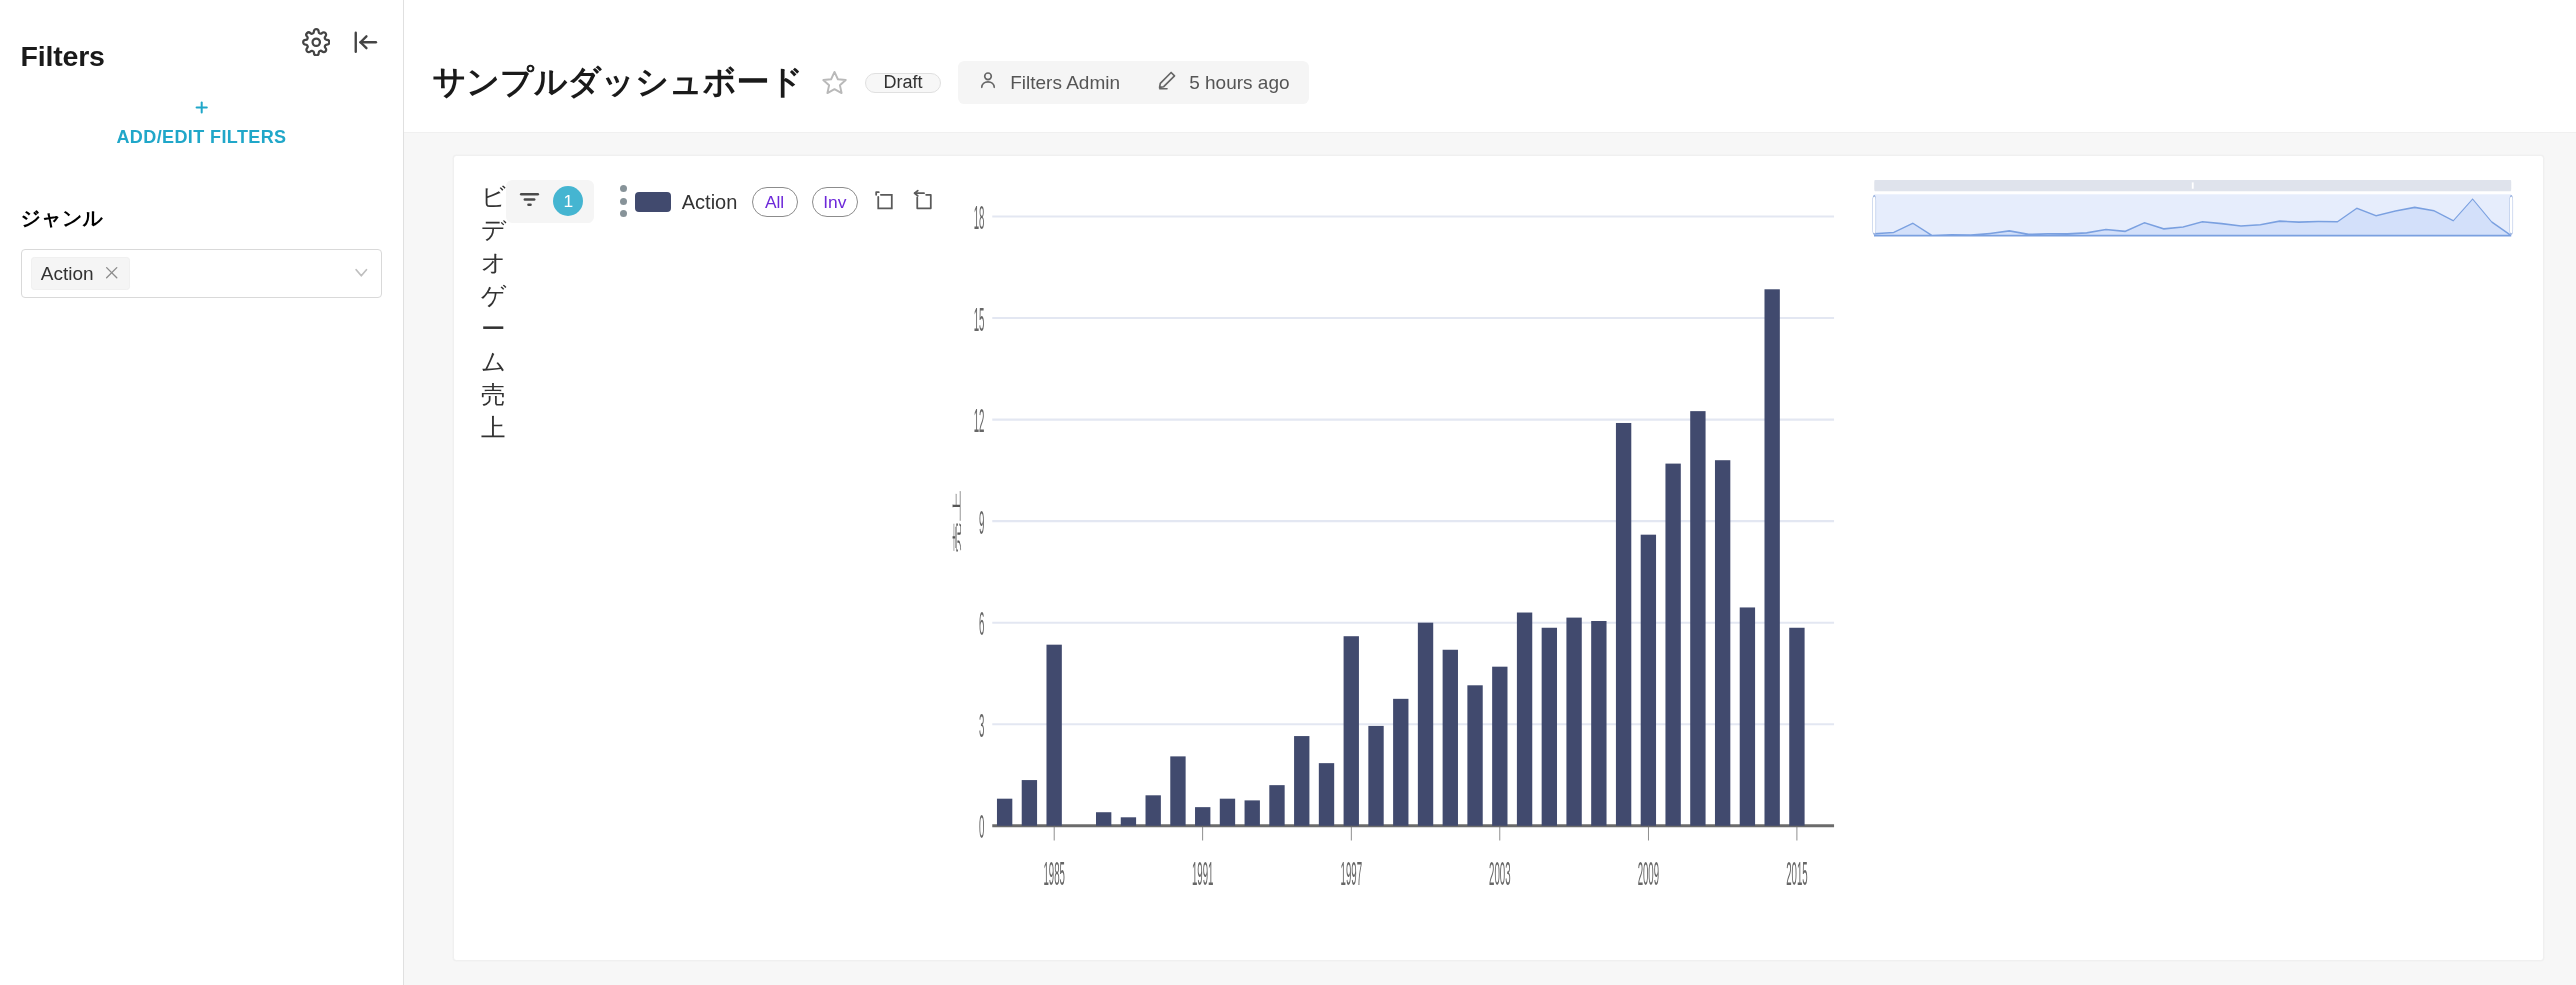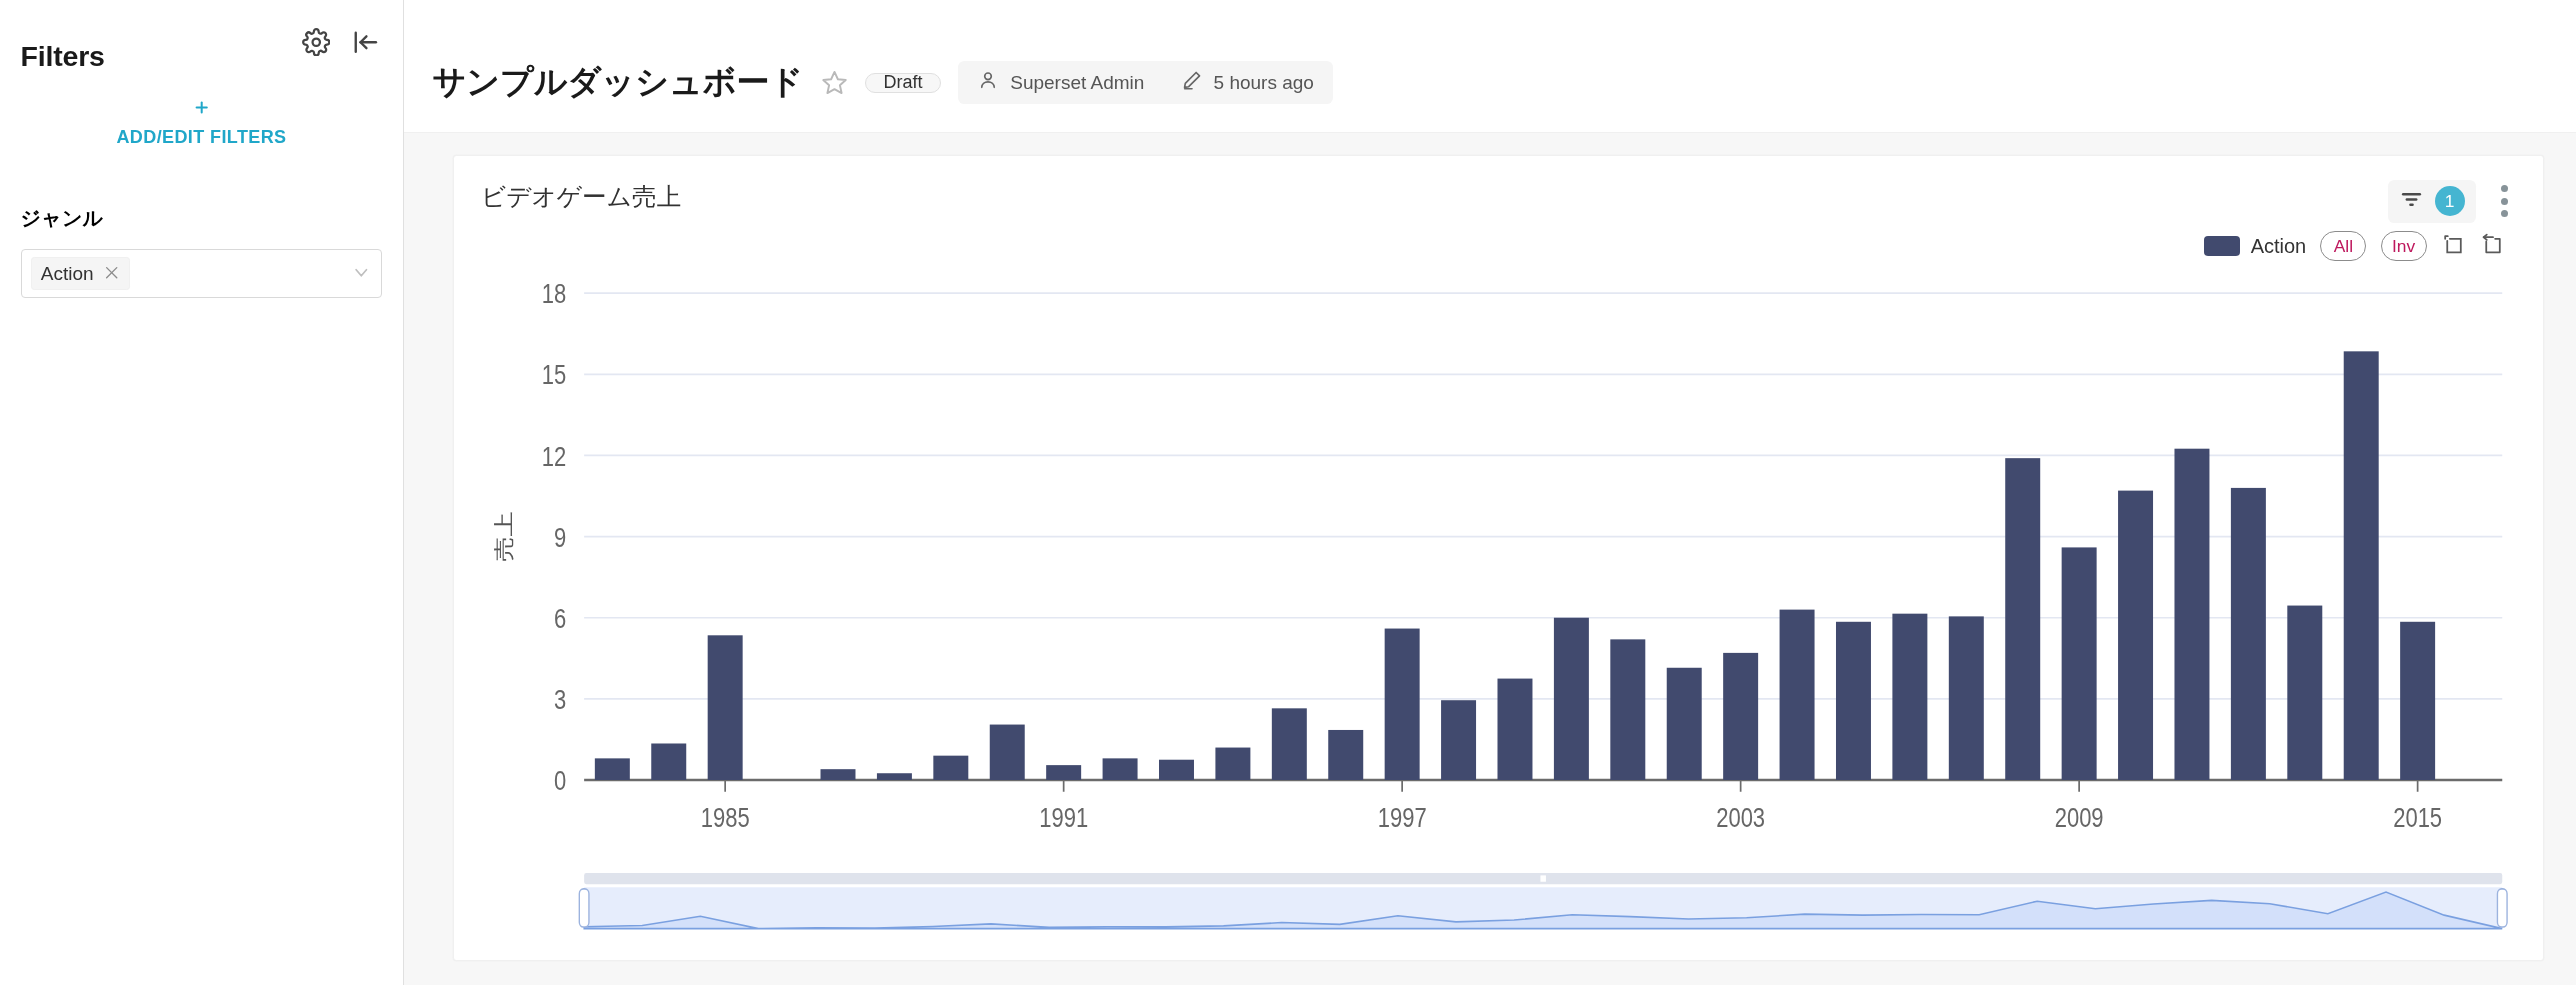--- a/index.html
+++ b/index.html
@@ -102,21 +102,21 @@
     padding: 22px 32px 32px 49px;
     overflow: hidden;
   }
   .chart-card {
     background: #ffffff;
     border-radius: 3.2px;
     border: 0.8px solid #f0f0f0;
     box-shadow: 0 0 1.6px rgba(0,0,0,0.06);
     height: 806px;
     padding: 24px 27px 19px 27px;
-    display: flex; flex-direction: column;
+    display: flex; flex-direction: row;
     position: relative;
   }
   .chart-head { display: flex; align-items: flex-start; justify-content: space-between; height: 44px; }
   .chart-title { font-size: 24.5px; font-weight: 500; color: #323232; letter-spacing: 0.2px; }
   .chart-head-right { display: flex; align-items: center; gap: 17.4px; }
   .filter-badge-wrap {
     display: flex; align-items: center; gap: 11px;
     background: #f5f5f5; border-radius: 6.3px;
     padding: 6.3px 11px;
     cursor: pointer;
@@ -134,21 +134,21 @@
   .legend-row {
     display: flex; align-items: center; justify-content: flex-end;
     gap: 14.2px; padding-right: 11px; margin-top: 4.7px; height: 35px;
   }
   .legend-swatch { width: 36px; height: 20.6px; border-radius: 4px; background: #414a6e; }
   .legend-label { font-size: 20px; color: #333; margin-left: -3.2px; }
   .pill-btn {
     border: 1.2px solid #8c8c8c; border-radius: 19px;
     height: 30px; min-width: 46px; padding: 0 9.5px;
     display: flex; align-items: center; justify-content: center;
-    font-size: 17.4px; color: #be185d; cursor: pointer;
+    font-size: 17.4px; color: #6d28d9; cursor: pointer;
   }
 
   
   .plot-area { flex: 1 1 auto; position: relative; margin-top: 4.7px; }
   .plot-svg { display: block; width: 100%; height: 100%; }
 
   .zoom-slider-wrap { height: 62px; position: relative; margin: 0 0 6.3px 0; }
 </style>
 </head>
 <body>
@@ -216,21 +216,21 @@
         </svg>
       </span>
       <span class="draft-badge">Draft</span>
       <span class="meta-pill">
         <span>
           <svg width="22" height="22" viewBox="0 0 24 24" fill="none" stroke="#666" stroke-width="1.8" stroke-linecap="round">
             <circle cx="12" cy="8" r="3.6"></circle>
             <path d="M5.2 20c0-3.6 3-6 6.8-6s6.8 2.4 6.8 6"></path>
           </svg>
         </span>
-        <span>Superset Admin</span>
+        <span>Filters Admin</span>
         <span class="meta-sep"></span>
         <span>
           <svg width="22" height="22" viewBox="0 0 24 24" fill="none" stroke="#666" stroke-width="1.8" stroke-linecap="round" stroke-linejoin="round">
             <path d="M16.5 3.8l3.7 3.7L8.4 19.3l-4.5.8.8-4.5z"></path>
             <line x1="4" y1="21.5" x2="12" y2="21.5"></line>
           </svg>
         </span>
         <span>5 hours ago</span>
       </span>
     </div>

